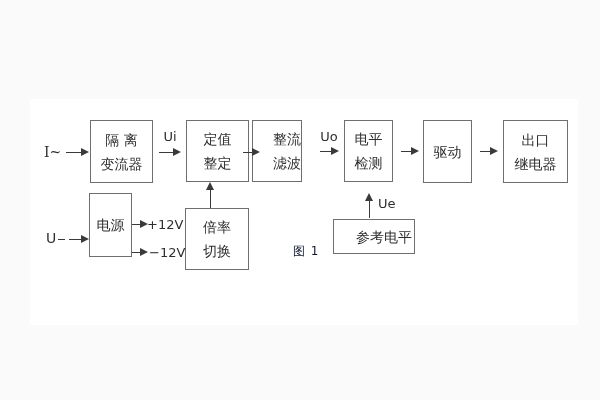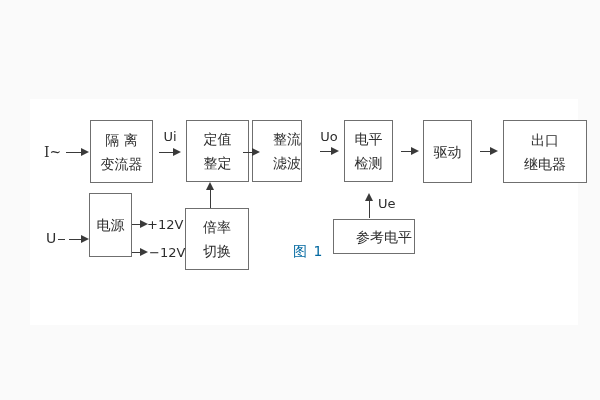--- a/index.html
+++ b/index.html
@@ -16,34 +16,34 @@
       border-bottom:4px solid transparent;border-left:8px solid #3a3a3a;}
   .tu{position:absolute;width:0;height:0;border-left:4px solid transparent;
       border-right:4px solid transparent;border-bottom:8px solid #3a3a3a;}
 
   
   #b-isolation{left:90px;top:120px;width:63px;height:63px;}
   #b-setpoint{left:186px;top:120px;width:63px;height:62px;justify-content:center;}
   #b-rectifier{left:252px;top:120px;width:50px;height:62px;align-items:flex-end;}
   #b-level{left:344px;top:120px;width:49px;height:62px;}
   #b-driver{left:423px;top:120px;width:49px;height:63px;align-items:center;}
-  #b-relay{left:503px;top:120px;width:84px;height:63px;}
+  #b-relay{left:503px;top:120px;width:65px;height:63px;}
   #b-power{left:89px;top:193px;width:43px;height:64px;}
   #b-ratio{left:185px;top:208px;width:64px;height:62px;}
   #b-ref{left:333px;top:219px;width:82px;height:35px;padding-left:20px;}
 
   
   #l-current{left:44px;top:145px;font-size:14px;font-family:"DejaVu Serif","Liberation Serif",serif;}
   #l-voltage{left:46px;top:231px;font-size:14px;}
   #l-ui{left:159px;top:129px;width:22px;text-align:center;}
   #l-uo{left:318px;top:129px;width:22px;text-align:center;}
   #l-ue{left:378px;top:196px;}
   #l-plus12{left:147px;top:217px;}
   #l-minus12{left:149px;top:245px;}
-  #l-caption{left:293px;top:243px;font-size:14px;letter-spacing:1px;color:#0369a1;position:absolute;}
+  #l-caption{left:293px;top:243px;font-size:12px;letter-spacing:1px;color:#0f172a;position:absolute;}
 
   
   #a1s{left:66px;top:152px;width:15px;}
   #a2s{left:159px;top:152px;width:14px;}
   #a3s{left:243px;top:152px;width:9px;}
   #a4s{left:320px;top:151px;width:11px;}
   #a5s{left:401px;top:151px;width:10px;}
   #a6s{left:480px;top:151px;width:10px;}
   #a7s1{left:58px;top:239px;width:7px;}
   #a7s2{left:69px;top:239px;width:12px;}

